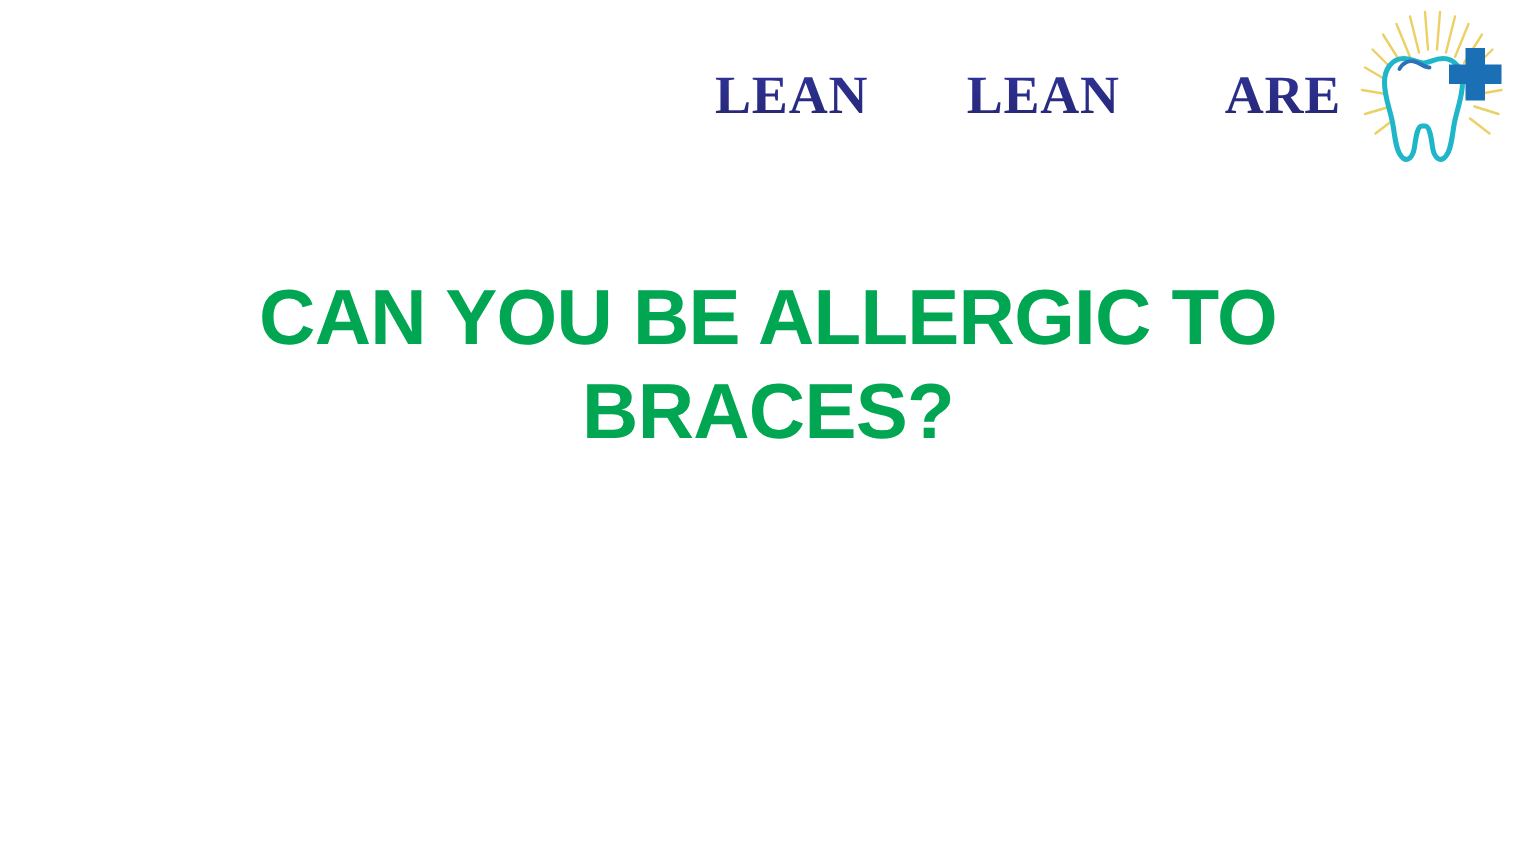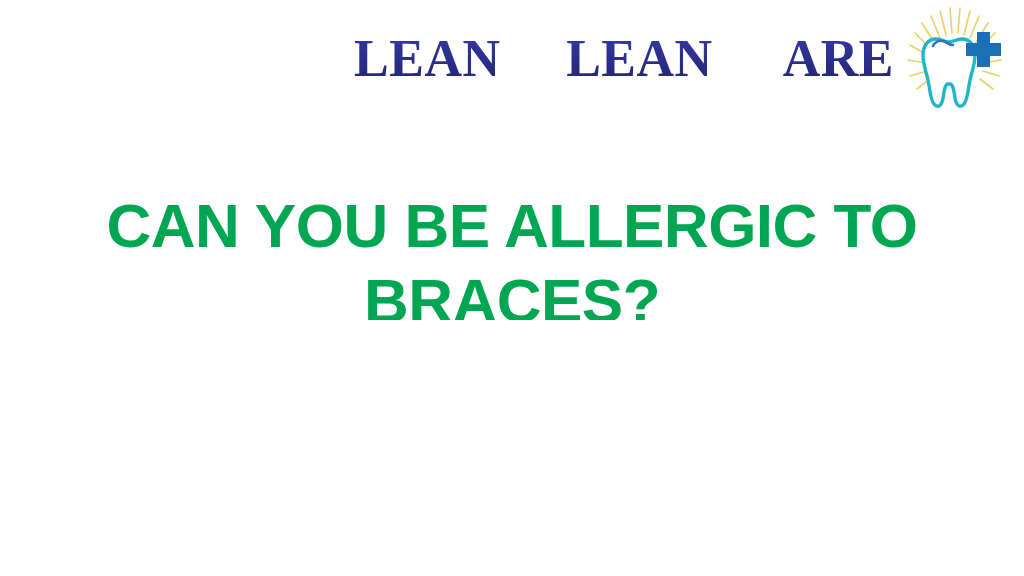--- a/index.html
+++ b/index.html
@@ -54,21 +54,21 @@
   }
   .brand-wordmark .swash {
     font-size: 78px;
     font-style: italic;
     line-height: 0;
     position: relative;
     top: 6px;
     padding-right: 1px;
   }
   .brand-wordmark .small-caps {
-    font-size: 52px;
+    font-size: 36px;
     letter-spacing: 0.5px;
   }
   .brand-wordmark .word-gap {
     display: inline-block;
     width: 16px;
   }
 
   
   .tooth-mark {
     position: relative;
@@ -85,21 +85,21 @@
   
   .headline {
     position: absolute;
     left: 0;
     top: 146px;
     width: 1024px;
     text-align: center;
     color: #00a651;
     font-family: "Liberation Sans", sans-serif;
     font-weight: 700;
-    font-size: 62px;
+    font-size: 52px;
     line-height: 1.22;
     letter-spacing: -0.5px;
   }
   .headline-line {
     display: block;
     white-space: nowrap;
   }
 
   .body-area {
     position: absolute;

